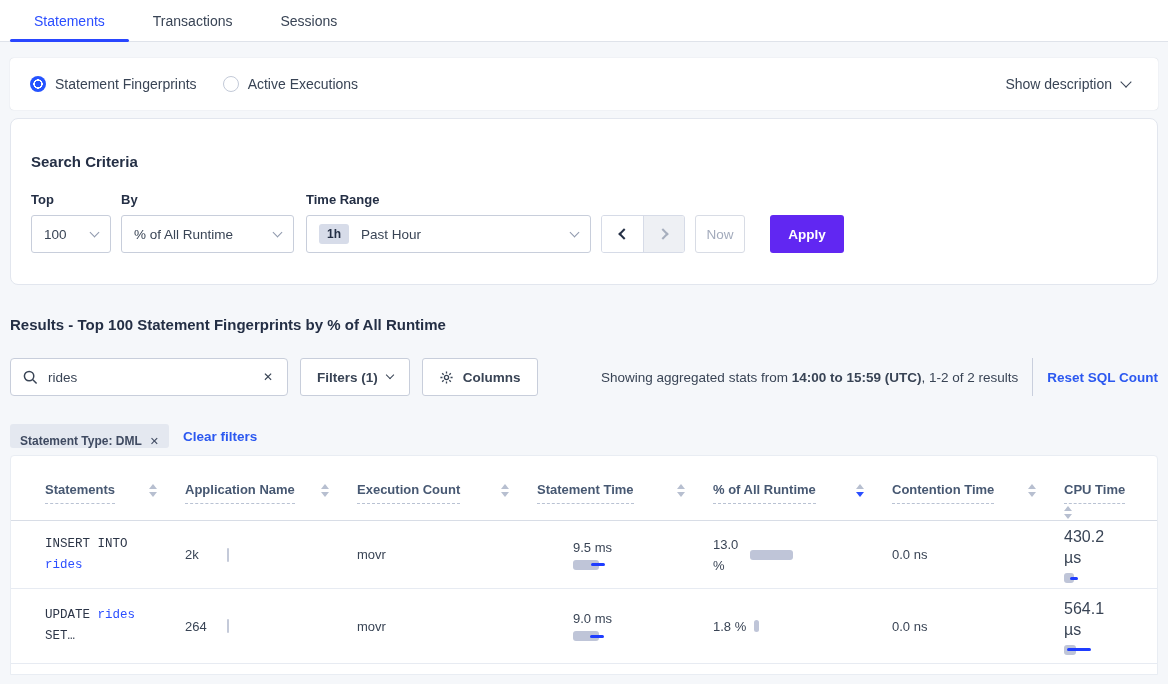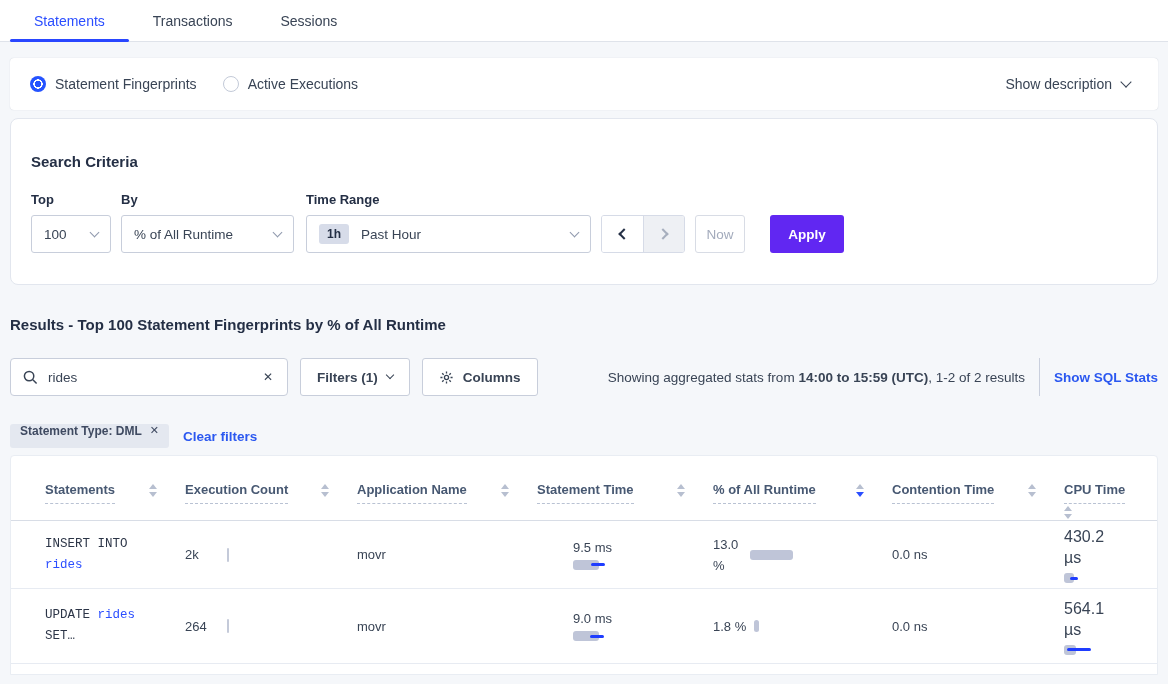--- a/index.html
+++ b/index.html
@@ -49,21 +49,21 @@
   .searchbox { width:278px; height:38px; border:1px solid #c8cedb; border-radius:4px; background:#fff; display:flex; align-items:center; padding:0 12px; }
   .searchbox input { border:none; outline:none; flex:1; font-size:13.5px; color:#394455; font-family:inherit; margin-left:10px; }
   .clear-x { color:#394455; font-size:12px; cursor:pointer; padding:2px; }
   .btn-light { height:38px; border:1px solid #c8cedb; border-radius:3px; background:#fff; color:#394455; font-size:13.5px; font-weight:600; display:flex; align-items:center; gap:9px; padding:4px 16px; margin-left:12px; cursor:pointer; }
   .stats { margin-left:auto; font-size:13.5px; color:#394455; white-space:nowrap; }
   .stats b { font-weight:700; }
   .vdiv { width:1px; height:38px; background:#c9cfdd; margin:0 14px; }
   .link { color:#2b58f0; font-size:13.5px; font-weight:700; text-decoration:none; white-space:nowrap; cursor:pointer; }
 
   .chip-row { margin:28px 10px 0; display:flex; align-items:center; height:24px; }
-  .chip { background:#e4e8f0; border-radius:3px; height:24px; display:flex; align-items:flex-start; gap:8px; padding:0 10px; font-size:12px; font-weight:600; color:#3f4a61; }
+  .chip { background:#e4e8f0; border-radius:3px; height:24px; display:flex; align-items:flex-end; gap:8px; padding:0 10px; font-size:12px; font-weight:600; color:#3f4a61; }
   .chip .x { font-size:11px; cursor:pointer; }
   .chip-clear { margin-left:14px; }
 
   
   .table-card { background:#fff; margin:7px 10px 0; height:220px; border:1px solid #e9edf3; border-radius:4px 4px 0 0; overflow:hidden; }
   .tgrid { display:grid; grid-template-columns:140px 172px 180px 176px 179px 172px 1fr; padding-left:34px; }
   .thead { height:65px; align-items:flex-start; padding-top:26px; border-bottom:1px solid #d8dde6; }
   .th { display:flex; align-items:flex-start; justify-content:space-between; padding-right:28px; cursor:pointer; }
   .th.last { padding-right:8px;flex-direction:column; }
   .th-label { font-size:13px; font-weight:700; color:#475872; border-bottom:1px dashed #b9c2d3; padding-bottom:6px; white-space:nowrap; }
@@ -172,21 +172,21 @@
     <svg width="15" height="15" viewBox="0 0 16 16">
       <circle cx="8" cy="8" r="2.2" fill="none" stroke="#394455" stroke-width="1.4"></circle>
       <path d="M8 1.5v2.2M8 12.3v2.2M1.5 8h2.2M12.3 8h2.2M3.4 3.4l1.6 1.6M11 11l1.6 1.6M12.6 3.4L11 5M5 11l-1.6 1.6" stroke="#394455" stroke-width="1.4"></path>
     </svg>
     <span>Columns</span>
   </div>
   <div class="stats">
     <span>Showing aggregated stats from </span><b>14:00 to 15:59 (UTC)</b><span>, 1-2 of 2 results</span>
   </div>
   <div class="vdiv"></div>
-  <a class="link">Show SQL Stats</a>
+  <a class="link">Reset SQL Count</a>
 </div>
 
 <div class="chip-row">
   <div class="chip">
     <span>Statement Type: DML</span>
     <span class="x">✕</span>
   </div>
   <a class="link chip-clear">Clear filters</a>
 </div>
 
@@ -194,28 +194,28 @@
 
   <div class="tgrid thead">
     <div class="th">
       <span class="th-label">Statements</span>
       <span class="sort">
           <i class="tri-up"></i>
           <i class="tri-down"></i>
         </span>
     </div>
     <div class="th">
+      <span class="th-label">Application Name</span>
+      <span class="sort">
+          <i class="tri-up"></i>
+          <i class="tri-down"></i>
+        </span>
+    </div>
+    <div class="th">
       <span class="th-label">Execution Count</span>
-      <span class="sort">
-          <i class="tri-up"></i>
-          <i class="tri-down"></i>
-        </span>
-    </div>
-    <div class="th">
-      <span class="th-label">Application Name</span>
       <span class="sort">
           <i class="tri-up"></i>
           <i class="tri-down"></i>
         </span>
     </div>
     <div class="th">
       <span class="th-label">Statement Time</span>
       <span class="sort">
           <i class="tri-up"></i>
           <i class="tri-down"></i>

